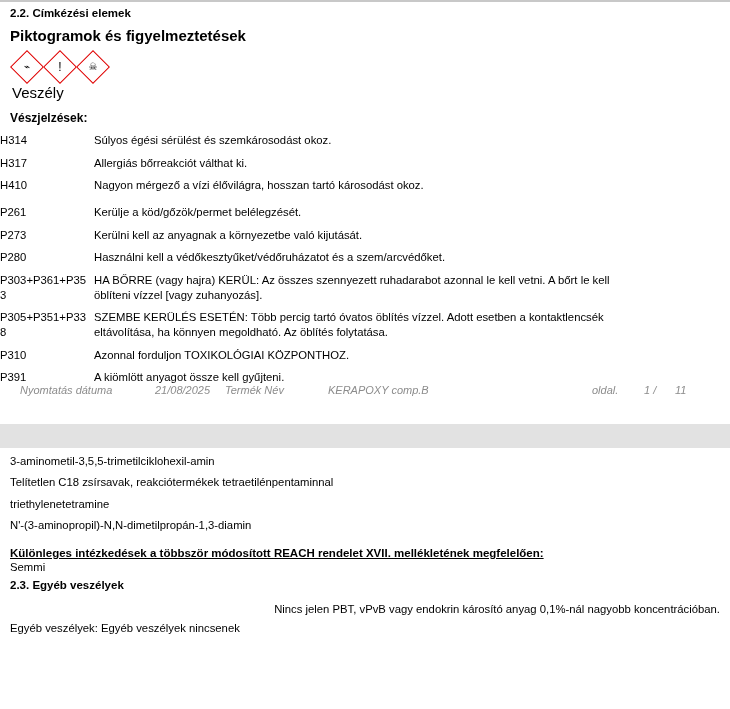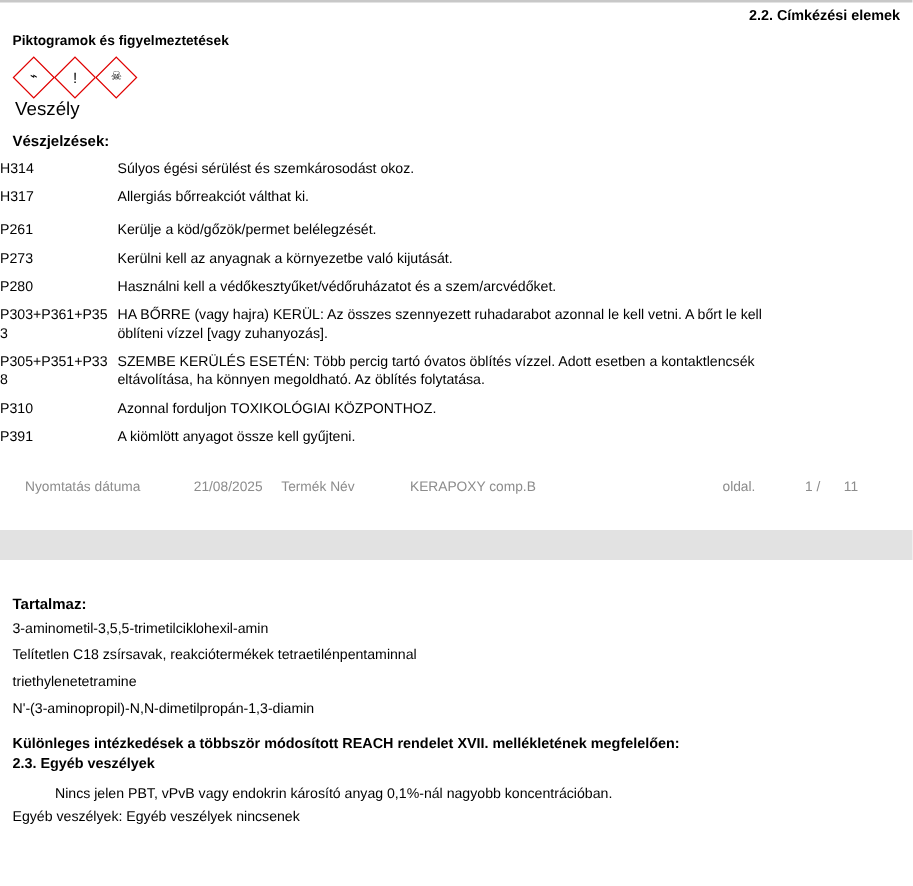--- a/index.html
+++ b/index.html
@@ -21,25 +21,24 @@
   }
   .top-rule {
     height: 2px;
     background: #c8c8c8;
     width: 730px;
   }
   .sec-head {
     font-weight: bold;
     font-size: 11.5px;
     padding: 5px 10px 0 10px;
-    text-align: right;
   }
   .sub-head {
     font-weight: bold;
-    font-size: 11px;
+    font-size: 15px;
     padding: 8px 10px 0 10px;
   }
   .pictos {
     padding: 8px 10px 0 12px;
     display: flex;
     gap: 3px;
     align-items: flex-start;
   }
   .ghs {
     width: 30px;
@@ -93,31 +92,32 @@
     word-break: break-all;
   }
   td.txt { padding-right: 115px; margin-top: 44px; }
   .footer {
     position: absolute;
     left: 0;
     top: 384px;
     width: 658px;
     color: #8c8c8c;
     font-size: 11px;
+    font-style: italic;
   }
   .footer .row {
     position: relative;
     height: 16px;
   }
   .footer .c { position: absolute; top: 0; white-space: nowrap; }
   .f1 { left: 20px; }
   .f2 { left: 155px; }
   .f3 { left: 225px; }
   .f4 { left: 328px; }
-  .f5 { left: 578px; text-align: center; }
+  .f5 { left: 592px; text-align: center; }
   .f6 { left: 644px; }
   .f7 { left: 675px; }
   .page-gap {
     position: absolute;
     left: 0;
     top: 424px;
     width: 730px;
     height: 24px;
     background: #e2e2e2;
   }
@@ -135,29 +135,31 @@
   .lw-line {
     font-size: 11.3px;
     padding: 6px 10px 0 10px;
     line-height: 1.35;
   }
   .lw-line.tight { padding-top: 1px; }
   .lw-head2 {
     font-weight: bold;
     font-size: 11.5px;
     padding: 14px 10px 0 10px;
+    text-decoration: underline;
   }
   .lw-head3 {
     font-weight: bold;
     font-size: 11.5px;
     padding: 4px 10px 0 10px;
   }
   .indent-line {
     font-size: 11.3px;
-    padding: 12px 10px 0 44px;
+    padding: 12px 10px 0 84px;
+    text-align: right;
   }
 </style>
 </head>
 <body>
 
 <div class="page">
 
   <div class="top-rule"></div>
 
   <div class="sec-head">2.2. Címkézési elemek</div>
@@ -184,20 +186,24 @@
   <div class="blk-head">Vészjelzések:</div>
   <table class="codes">
     <tbody>
         <tr>
       <td class="code">H314</td>
       <td class="txt">Súlyos égési sérülést és szemkárosodást okoz.</td>
     </tr>
     <tr>
       <td class="code">H317</td>
       <td class="txt">Allergiás bőrreakciót válthat ki.</td>
+    </tr>
+    <tr>
+      <td class="code">H410</td>
+      <td class="txt">Nagyon mérgező a vízi élővilágra, hosszan tartó károsodást okoz.</td>
     </tr>
   </tbody>
     </table>
 
   <table class="codes">
     <tbody>
         <tr>
       <td class="code">P261</td>
       <td class="txt">Kerülje a köd/gőzök/permet belélegzését.</td>
     </tr>
@@ -236,26 +242,26 @@
       <span class="c f4">KERAPOXY comp.B</span>
       <span class="c f5">oldal.</span>
       <span class="c f6">1 /</span>
       <span class="c f7">11</span>
     </div>
   </div>
 
   <div class="page-gap"></div>
 
   <div class="lower">
-    <div class="lw-head">Tartalmaz:</div>
     <div class="lw-line">3-aminometil-3,5,5-trimetilciklohexil-amin</div>
     <div class="lw-line">Telítetlen C18 zsírsavak, reakciótermékek tetraetilénpentaminnal</div>
     <div class="lw-line">triethylenetetramine</div>
     <div class="lw-line">N'-(3-aminopropil)-N,N-dimetilpropán-1,3-diamin</div>
 
     <div class="lw-head2">Különleges intézkedések a többször módosított REACH rendelet XVII. mellékletének megfelelően:</div>
+    <div class="lw-line tight">Semmi</div>
 
     <div class="lw-head3">2.3. Egyéb veszélyek</div>
     <div class="indent-line">Nincs jelen PBT, vPvB vagy endokrin károsító anyag 0,1%-nál nagyobb koncentrációban.</div>
     <div class="lw-line">Egyéb veszélyek: Egyéb veszélyek nincsenek</div>
   </div>
 
 </div>
 
 </body></html>

